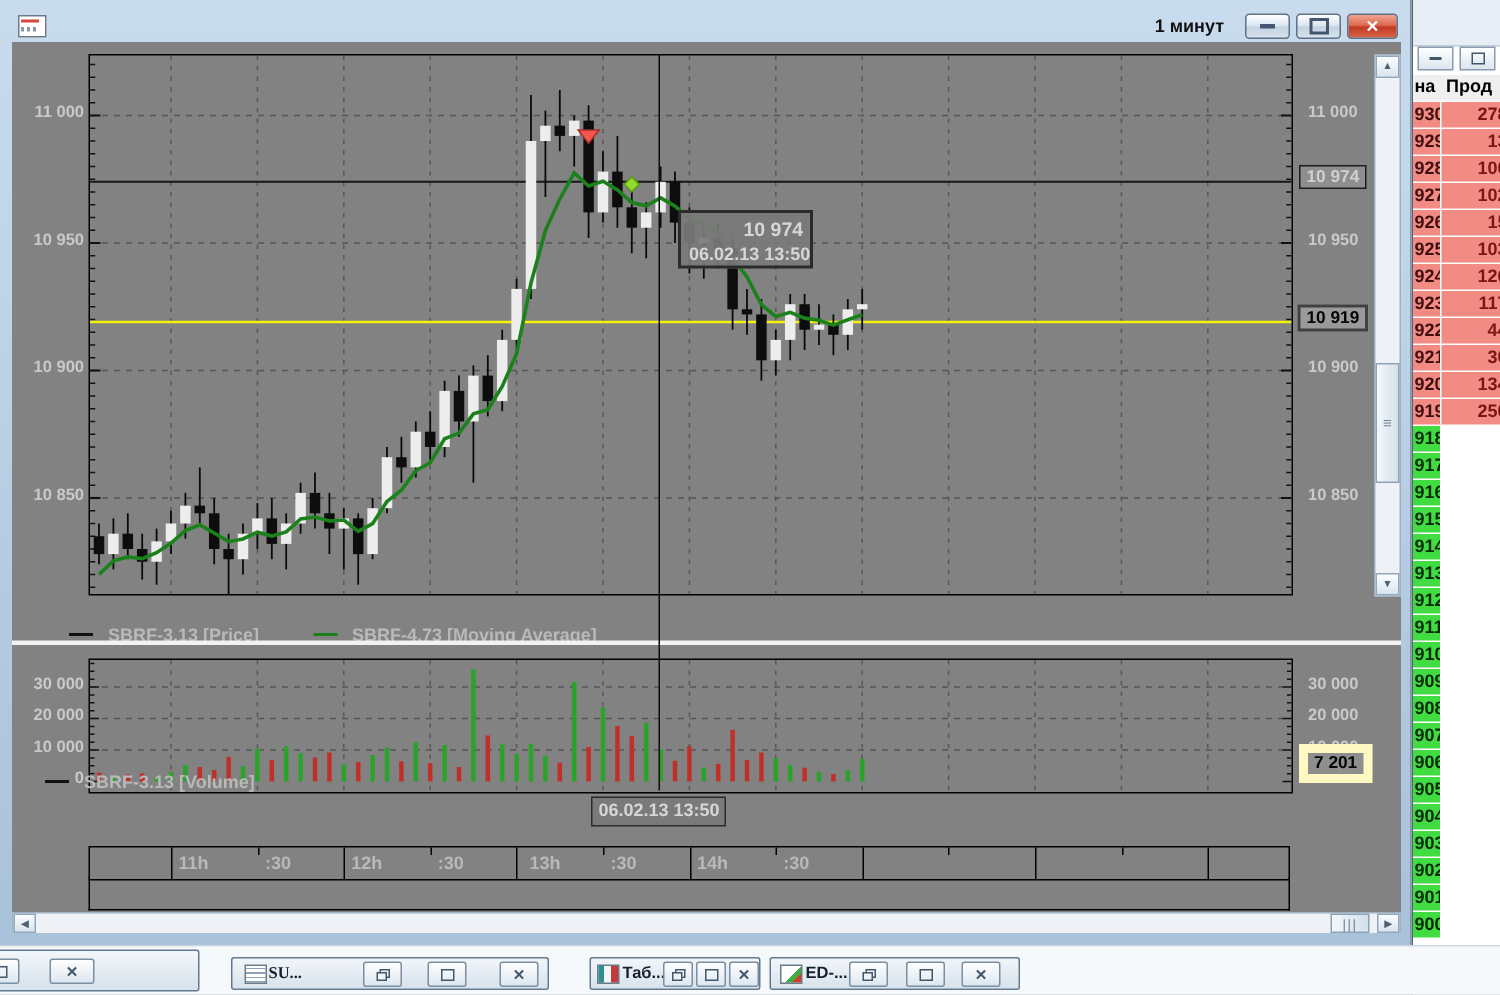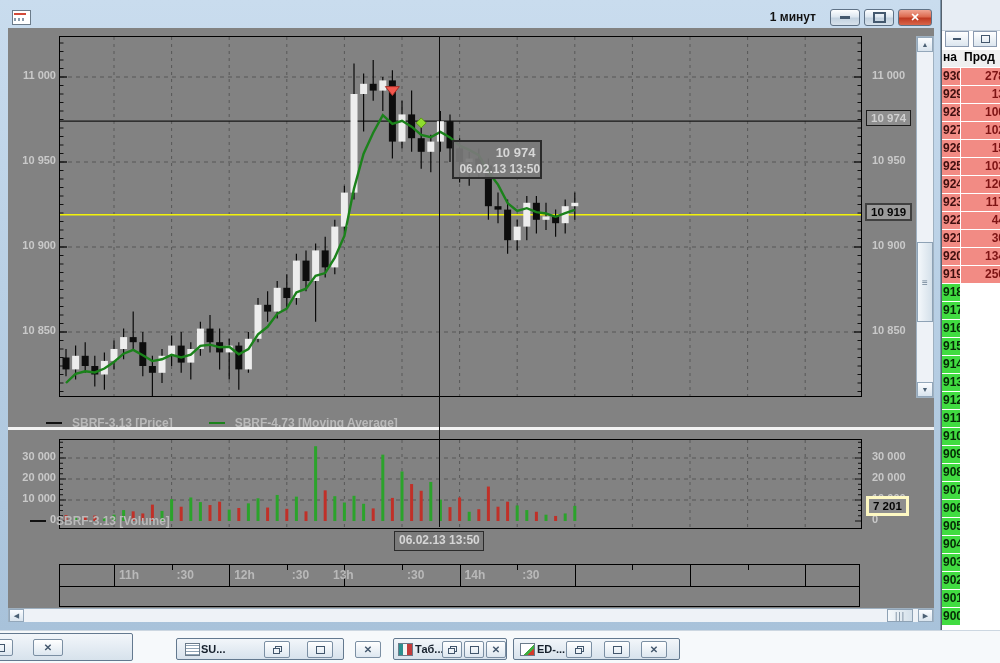--- a/index.html
+++ b/index.html
@@ -27,21 +27,21 @@
   .plot{position:absolute;border:1px solid #000;box-sizing:content-box;}
   #price-plot{left:51px;top:8px;width:801px;height:359px;}
   #volume-plot{left:51px;top:411px;width:801px;height:88px;}
   svg{position:absolute;left:0;top:0;}
   .axis-label{position:absolute;font-size:11px;font-weight:bold;color:#c9c9c9;white-space:nowrap;}
   .axis-label.right{text-align:left;}
   .axis-label.left{text-align:right;width:46px;}
   .value-box{position:absolute;font-size:11.5px;font-weight:bold;white-space:nowrap;
     background:#8e8e8e;border:1px solid #1c1c1c;padding:1px 4px;color:#d0d0d0;}
   .value-box.dark{color:#050505;border:2px solid #404040;background:#9a9a9a;}
-  .value-box.vol{color:#050505;border:3px solid #fef9c3;}
+  .value-box.vol{color:#050505;border:6px solid #fef9c3;}
   
   .legend-row{position:absolute;display:flex;align-items:center;gap:10px;font-size:12px;font-weight:bold;color:#b9b9b9;}
   .legend-item{display:flex;align-items:center;gap:10px;}
   .legend-dash{width:16px;height:2px;}
   #separator{position:absolute;left:0;top:399px;width:926px;height:3px;background:#f2f2f2;}
   
   #crosshair-v{position:absolute;width:1px;background:#0c0c0c;}
   .tooltip-box{position:absolute;background:rgba(122,122,122,0.92);border:2px solid #2b2b2b;
     color:#d6d6d6;font-weight:bold;box-sizing:border-box;}
   #price-tooltip{width:90px;height:39px;text-align:right;padding:3px 5px;}
@@ -473,21 +473,21 @@
             <div class="half-tick" style="left: 111.6px;"></div>
             <div class="half-tick" style="left: 226.8px;"></div>
             <div class="half-tick" style="left: 342px;"></div>
             <div class="half-tick" style="left: 457.2px;"></div>
             <div class="half-tick" style="left: 572.4px;"></div>
             <div class="half-tick" style="left: 687.6px;"></div>
             <div class="time-label" style="left: 59px;">11h</div>
             <div class="time-label" style="left: 116.6px;">:30</div>
             <div class="time-label" style="left: 174.2px;">12h</div>
             <div class="time-label" style="left: 231.8px;">:30</div>
-            <div class="time-label" style="left: 273px;">13h</div>
+            <div class="time-label" style="left: 293px;">13h</div>
             <div class="time-label" style="left: 347px;">:30</div>
             <div class="time-label" style="left: 404.6px;">14h</div>
             <div class="time-label" style="left: 462.2px;">:30</div>
           </div>
         <div id="time-band2"></div>
       </div>
 
       <div id="axis-labels">
           <div class="axis-label left" style="left: 2px; top: 41px;">11 000</div>
           <div class="axis-label right" style="left: 864px; top: 41px;">11 000</div>
@@ -670,21 +670,21 @@
       </div>
   </div>
 
   <div id="taskbar">
     <div class="task-tab" style="left:-60px;top:2px;width:193px;height:28px;">
       <div class="tab-btn" style="left:46px;top:5px;">
           <span class="box"></span>
         </div>
       <div class="tab-btn" style="left:92px;top:5px;width:30px;">✕</div>
     </div>
-  <div class="task-tab" style="left: 176px; top: 7px; width: 168px; height: 22px;">
+  <div class="task-tab" style="left: 154px; top: 7px; width: 212px; height: 22px; font-family: Liberation Serif, serif;">
         <div class="tab-icon su" style="position: absolute; left: 8px; top: 4px;"></div>
         <div class="tab-label" style="position: absolute; left: 24px; top: 4px;">SU...</div>
         <div class="tab-btn" style="left: 87px; top: 2px; width: 26px;">
           <div class="restore">
             <i class="t"></i>
             <i class="b"></i>
           </div>
         </div>
         <div class="tab-btn" style="left: 130px; top: 2px; width: 26px;">
           <div class="box"></div>

